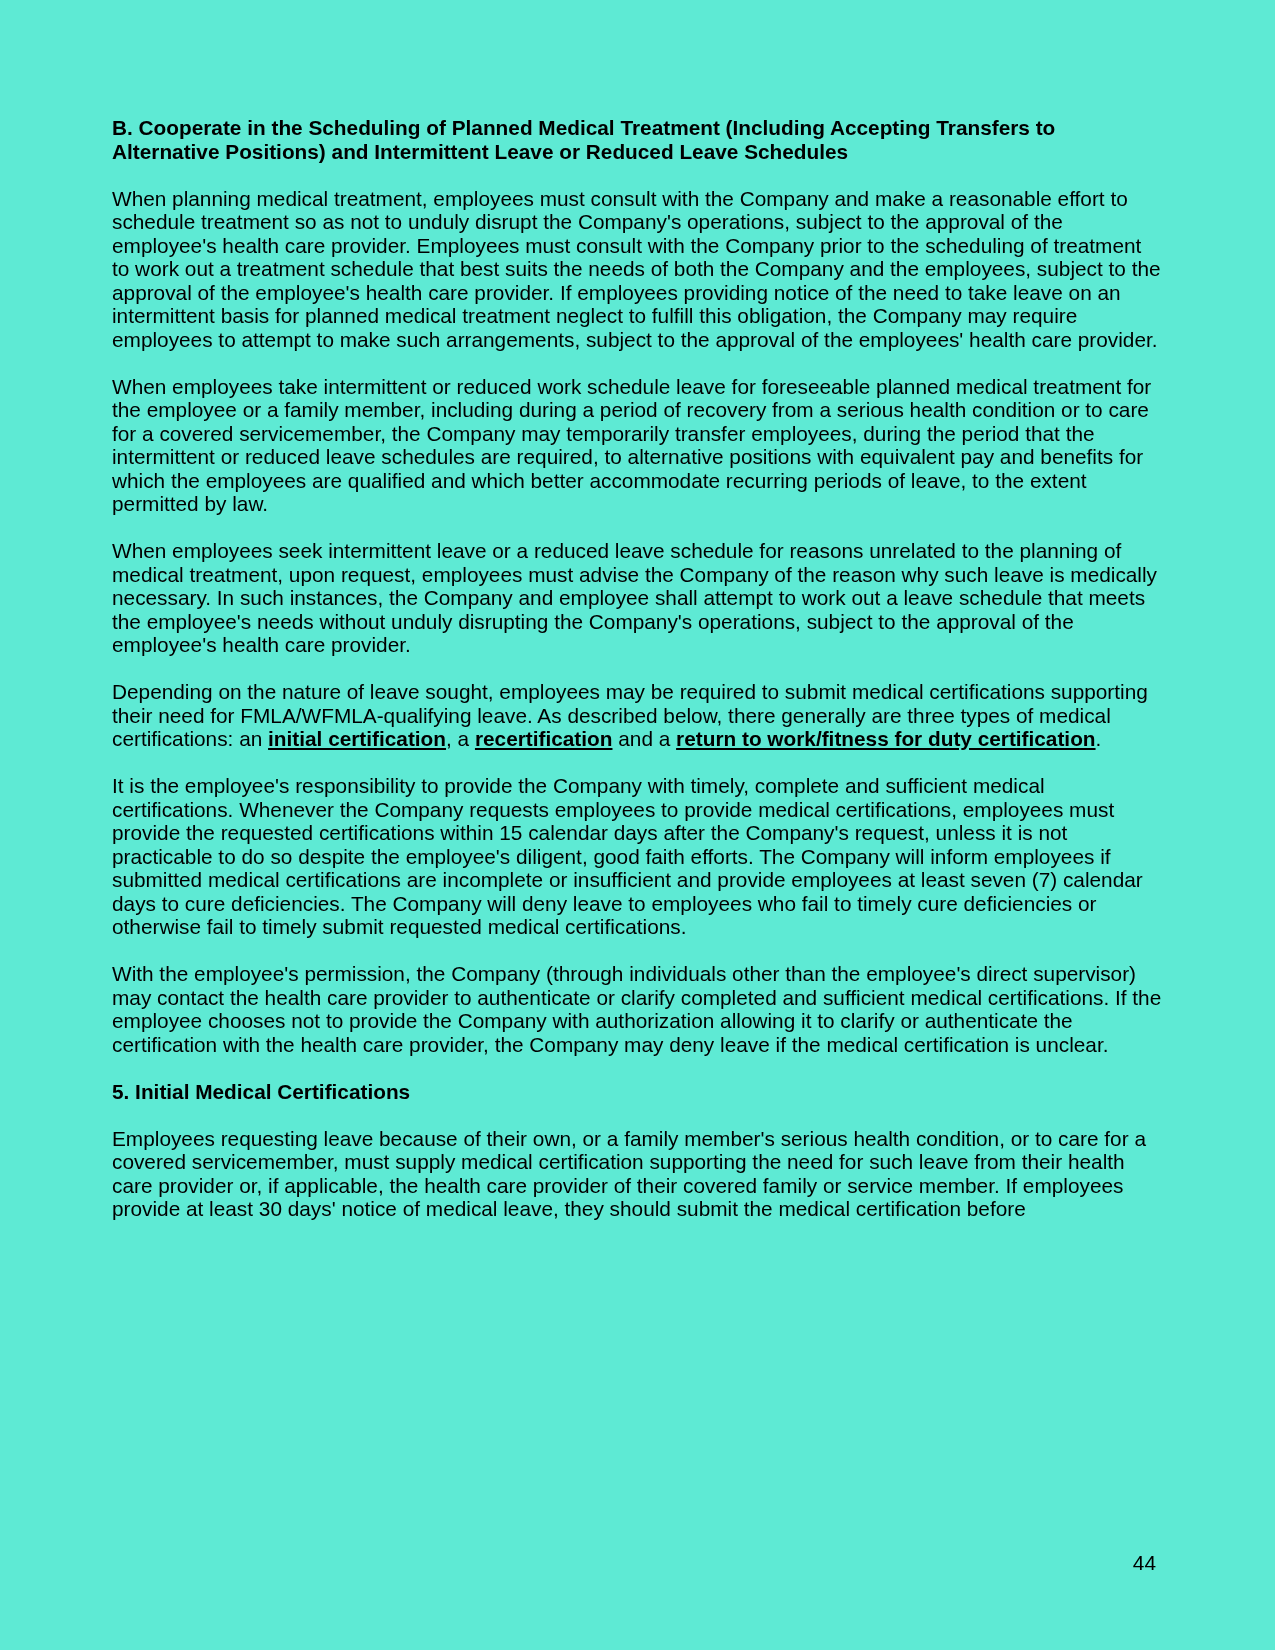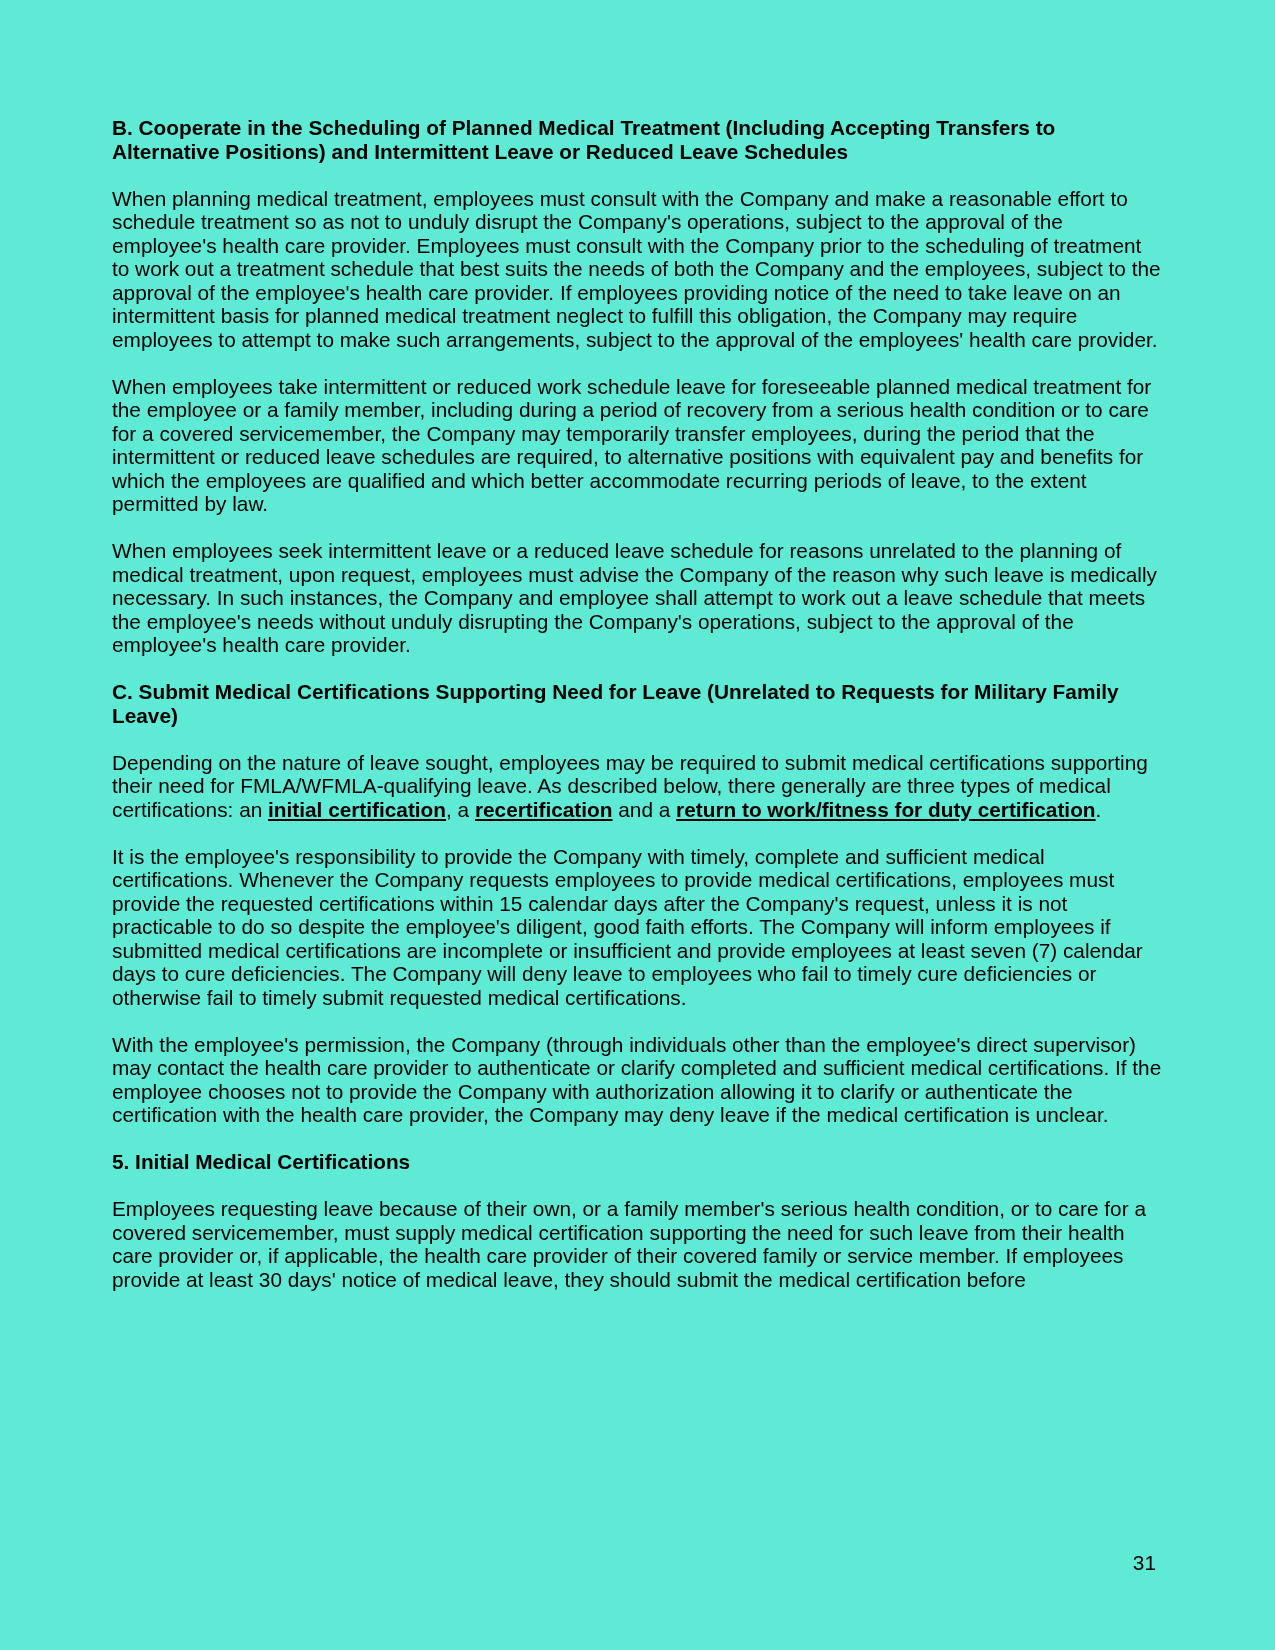--- a/index.html
+++ b/index.html
@@ -42,29 +42,28 @@
   <div class="doc">
 
     <h2>B. Cooperate in the Scheduling of Planned Medical Treatment (Including Accepting Transfers to Alternative Positions) and Intermittent Leave or Reduced Leave Schedules</h2>
 
     <p>When planning medical treatment, employees must consult with the Company and make a reasonable effort to schedule treatment so as not to unduly disrupt the Company's operations, subject to the approval of the employee's health care provider. Employees must consult with the Company prior to the scheduling of treatment to work out a treatment schedule that best suits the needs of both the Company and the employees, subject to the approval of the employee's health care provider. If employees providing notice of the need to take leave on an intermittent basis for planned medical treatment neglect to fulfill this obligation, the Company may require employees to attempt to make such arrangements, subject to the approval of the employees' health care provider.</p>
 
     <p>When employees take intermittent or reduced work schedule leave for foreseeable planned medical treatment for the employee or a family member, including during a period of recovery from a serious health condition or to care for a covered servicemember, the Company may temporarily transfer employees, during the period that the intermittent or reduced leave schedules are required, to alternative positions with equivalent pay and benefits for which the employees are qualified and which better accommodate recurring periods of leave, to the extent permitted by law.</p>
 
     <p>When employees seek intermittent leave or a reduced leave schedule for reasons unrelated to the planning of medical treatment, upon request, employees must advise the Company of the reason why such leave is medically necessary. In such instances, the Company and employee shall attempt to work out a leave schedule that meets the employee's needs without unduly disrupting the Company's operations, subject to the approval of the employee's health care provider.</p>
 
-    <h2>C. Submit Medical Certifications Supporting Need for Leave (Unrelated to Requests for Military Family Leave)</h2>
 
     <p><span>Depending on the nature of leave sought, employees may be required to submit medical certifications supporting their need for FMLA/WFMLA-qualifying leave. As described below, there generally are three types of medical certifications: an </span><span class="b">initial certification</span><span>, a </span><span class="b">recertification</span><span> and a </span><span class="b">return to work/fitness for duty certification</span><span>.</span></p>
 
     <p>It is the employee's responsibility to provide the Company with timely, complete and sufficient medical certifications. Whenever the Company requests employees to provide medical certifications, employees must provide the requested certifications within 15 calendar days after the Company's request, unless it is not practicable to do so despite the employee's diligent, good faith efforts. The Company will inform employees if submitted medical certifications are incomplete or insufficient and provide employees at least seven (7) calendar days to cure deficiencies. The Company will deny leave to employees who fail to timely cure deficiencies or otherwise fail to timely submit requested medical certifications.</p>
 
     <p>With the employee's permission, the Company (through individuals other than the employee's direct supervisor) may contact the health care provider to authenticate or clarify completed and sufficient medical certifications. If the employee chooses not to provide the Company with authorization allowing it to clarify or authenticate the certification with the health care provider, the Company may deny leave if the medical certification is unclear.</p>
 
 
     <h3>5. Initial Medical Certifications</h3>
 
     <p>Employees requesting leave because of their own, or a family member's serious health condition, or to care for a covered servicemember, must supply medical certification supporting the need for such leave from their health care provider or, if applicable, the health care provider of their covered family or service member. If employees provide at least 30 days' notice of medical leave, they should submit the medical certification before</p>
 
   </div>
 
-  <div class="page-number">31</div>
+  <div class="page-number">44</div>
 </div>
 
 </body></html>

